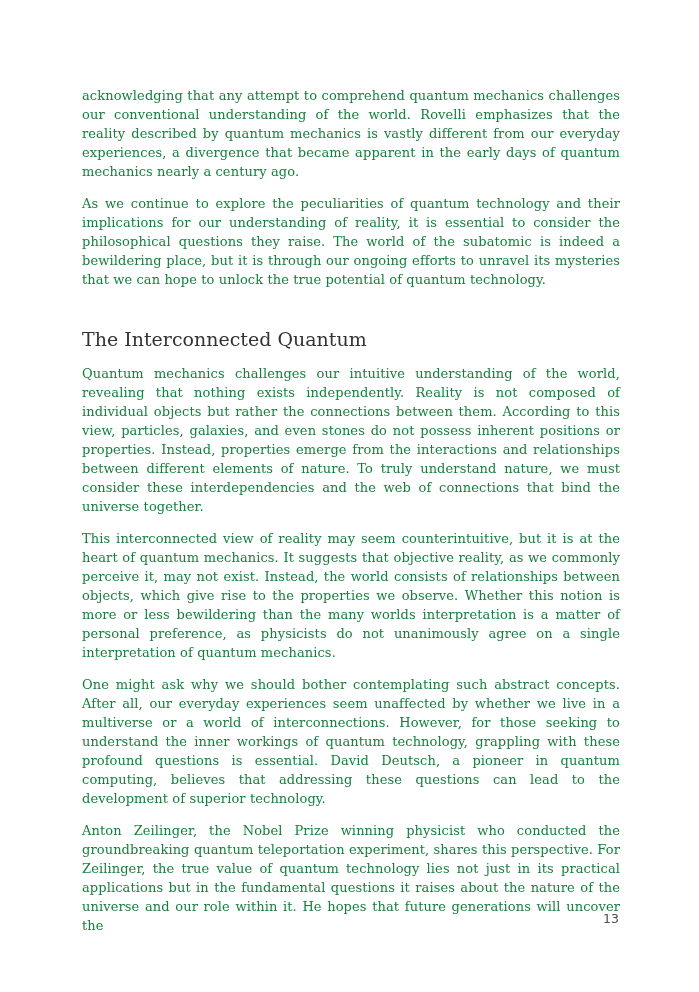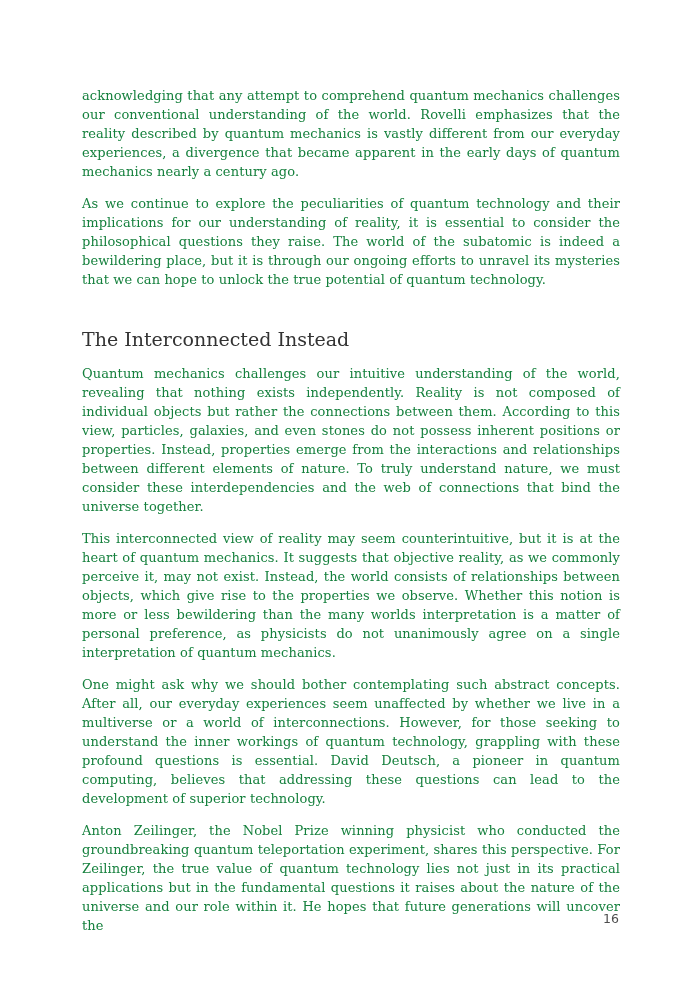--- a/index.html
+++ b/index.html
@@ -47,20 +47,20 @@
     text-align: right;
   }
 </style>
 </head>
 <body>
 
 <div class="page">
   <div class="content">
     <p class="body-text">acknowledging that any attempt to comprehend quantum mechanics challenges our conventional understanding of the world. Rovelli emphasizes that the reality described by quantum mechanics is vastly different from our everyday experiences, a divergence that became apparent in the early days of quantum mechanics nearly a century ago.</p>
     <p class="body-text">As we continue to explore the peculiarities of quantum technology and their implications for our understanding of reality, it is essential to consider the philosophical questions they raise. The world of the subatomic is indeed a bewildering place, but it is through our ongoing efforts to unravel its mysteries that we can hope to unlock the true potential of quantum technology.</p>
-    <h2 class="section-heading">The Interconnected Instead</h2>
+    <h2 class="section-heading">The Interconnected Quantum</h2>
     <p class="body-text">Quantum mechanics challenges our intuitive understanding of the world, revealing that nothing exists independently. Reality is not composed of individual objects but rather the connections between them. According to this view, particles, galaxies, and even stones do not possess inherent positions or properties. Instead, properties emerge from the interactions and relationships between different elements of nature. To truly understand nature, we must consider these interdependencies and the web of connections that bind the universe together.</p>
     <p class="body-text">This interconnected view of reality may seem counterintuitive, but it is at the heart of quantum mechanics. It suggests that objective reality, as we commonly perceive it, may not exist. Instead, the world consists of relationships between objects, which give rise to the properties we observe. Whether this notion is more or less bewildering than the many worlds interpretation is a matter of personal preference, as physicists do not unanimously agree on a single interpretation of quantum mechanics.</p>
     <p class="body-text">One might ask why we should bother contemplating such abstract concepts. After all, our everyday experiences seem unaffected by whether we live in a multiverse or a world of interconnections. However, for those seeking to understand the inner workings of quantum technology, grappling with these profound questions is essential. David Deutsch, a pioneer in quantum computing, believes that addressing these questions can lead to the development of superior technology.</p>
     <p class="body-text">Anton Zeilinger, the Nobel Prize winning physicist who conducted the groundbreaking quantum teleportation experiment, shares this perspective. For Zeilinger, the true value of quantum technology lies not just in its practical applications but in the fundamental questions it raises about the nature of the universe and our role within it. He hopes that future generations will uncover the</p>
   </div>
-  <div class="page-number">16</div>
+  <div class="page-number">13</div>
 </div>
 
 </body></html>

